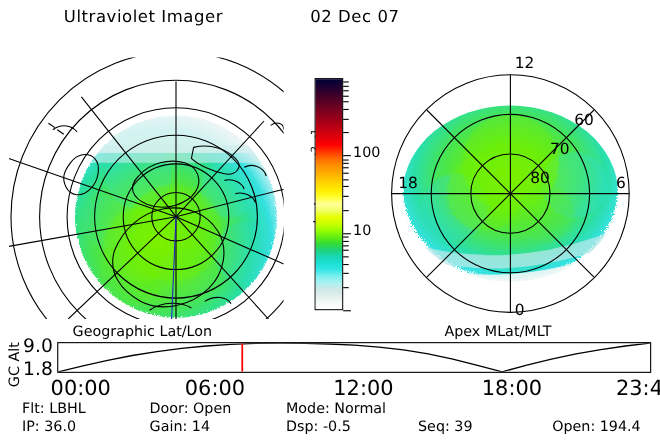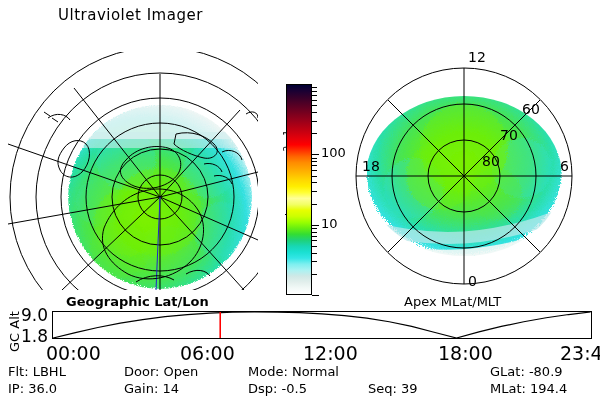--- a/index.html
+++ b/index.html
@@ -37,21 +37,21 @@
   
   #geo-panel {
     left: 8px; top: 52px;
     width: 250px; height: 238px;
     overflow: hidden;
   }
   #geo-svg { display: block; }
 
   
   #colorbar-group {
-    left: 258px; top: 73px;
+    left: 258px; top: 60px;
     width: 80px; height: 232px; text-decoration: underline;
   }
   #colorbar-axis-label {
     position: absolute;
     left: -48px;
     top: 96px;
     width: 160px;
     text-align: center;
     font-size: 13px;
     transform: rotate(-90deg);
@@ -86,21 +86,21 @@
 
   
   #apex-panel {
     left: 336px; top: 48px;
     width: 262px; height: 244px;
     overflow: hidden;
   }
   #apex-svg { display: block; }
 
   
-  #caption-geo  { left: 66px;  top: 294px; font-size: 13px; white-space: nowrap; font-weight: bold; }
+  #caption-geo  { left: 66px;  top: 294px; font-size: 13px; white-space: nowrap; }
   #caption-apex { left: 404px; top: 294px; font-size: 13px; white-space: nowrap; }
 
   
   #alt-plot-wrap {
     left: 0; top: 308px;
     width: 600px; height: 52px;
   }
   #alt-ylabel {
     position: absolute;
     left: -14px; top: 16px;
@@ -135,29 +135,31 @@
 
   
   #status-block {
     left: 0; top: 364px;
     width: 600px; height: 36px;
   }
   .status-cell {
     position: absolute;
     font-size: 13px;
     white-space: nowrap;
+    margin-left: 12px;
   }
   .status-row0 { top: 0; }
   .status-row1 { top: 17px; }
 </style>
 </head>
 <body>
 
 <div id="header-bar" class="abs">
   <span id="title-text">Ultraviolet Imager</span>
+  <span id="date-text">02 Dec 07</span>
 </div>
 
 <div id="geo-panel" class="abs">
   <svg id="geo-svg" width="250" height="238" viewBox="0 0 250 238">
     <defs>
       <radialGradient id="auroraGeo" cx="42%" cy="62%" r="64%">
         <stop offset="0%" stop-color="#7ef000"></stop>
         <stop offset="28%" stop-color="#66ee11"></stop>
         <stop offset="52%" stop-color="#48e54e"></stop>
         <stop offset="72%" stop-color="#2adfa0"></stop>
@@ -341,30 +343,29 @@
   <div class="alt-ytick" id="alt-ytick-top">9.0</div>
   <div class="alt-ytick" id="alt-ytick-bot">1.8</div>
   <div id="alt-box">
     <svg id="alt-svg" width="538" height="26" viewBox="0 0 538 26" preserveAspectRatio="none">
       <polyline id="alt-curve" fill="none" stroke="#000000" stroke-width="1.2" points="0.00,26.00 22.42,20.58 44.83,15.53 67.25,11.19 89.67,7.58 112.08,4.69 134.50,2.53 156.92,1.08 179.33,0.18 201.75,0.00 224.17,0.18 246.58,0.72 269.00,1.81 291.42,3.61 313.83,6.14 336.25,9.75 358.67,14.44 381.08,20.22 403.50,26.00 425.92,19.86 448.33,14.44 470.75,9.75 493.17,5.78 515.58,2.53 537.62,0.00"></polyline>
       <line id="alt-marker" x1="167.23" y1="0" x2="167.23" y2="26" stroke="#ff0000" stroke-width="1.6"></line>
     </svg>
   </div>
   <div id="alt-xticks">
       <div class="alt-xtick" style="left: 46px;">00:00</div>
-      <div class="alt-xtick" style="left: 168px; margin-left: 12px;">06:00</div>
+      <div class="alt-xtick" style="left: 168px;">06:00</div>
       <div class="alt-xtick" style="left: 303px;">12:00</div>
       <div class="alt-xtick" style="left: 438px;">18:00</div>
       <div class="alt-xtick" style="left: 560px;">23:40</div>
     </div>
 </div>
 
 <div id="status-block" class="abs">
     <div class="status-cell status-row0" style="left: 8px;"><span>Flt: </span><span>LBHL</span></div>
     <div class="status-cell status-row0" style="left: 248px;"><span>Mode: </span><span>Normal</span></div>
     <div class="status-cell status-row0" style="left: 124px;"><span>Door: </span><span>Open</span></div>
-    <div class="status-cell status-row0" style="left: 490px;"><span>GLat: </span><span>-80.9</span></div>
     <div class="status-cell status-row1" style="left: 8px;"><span>IP: </span><span>36.0</span></div>
     <div class="status-cell status-row1" style="left: 124px;"><span>Gain: </span><span>14</span></div>
     <div class="status-cell status-row1" style="left: 248px;"><span>Dsp: </span><span>-0.5</span></div>
     <div class="status-cell status-row1" style="left: 368px;"><span>Seq: </span><span>39</span></div>
-    <div class="status-cell status-row1" style="left: 490px;"><span>MLat: </span><span>194.4</span></div>
+    <div class="status-cell status-row1" style="left: 490px;"><span>Open: </span><span>194.4</span></div>
   </div>
 
 </body></html>

